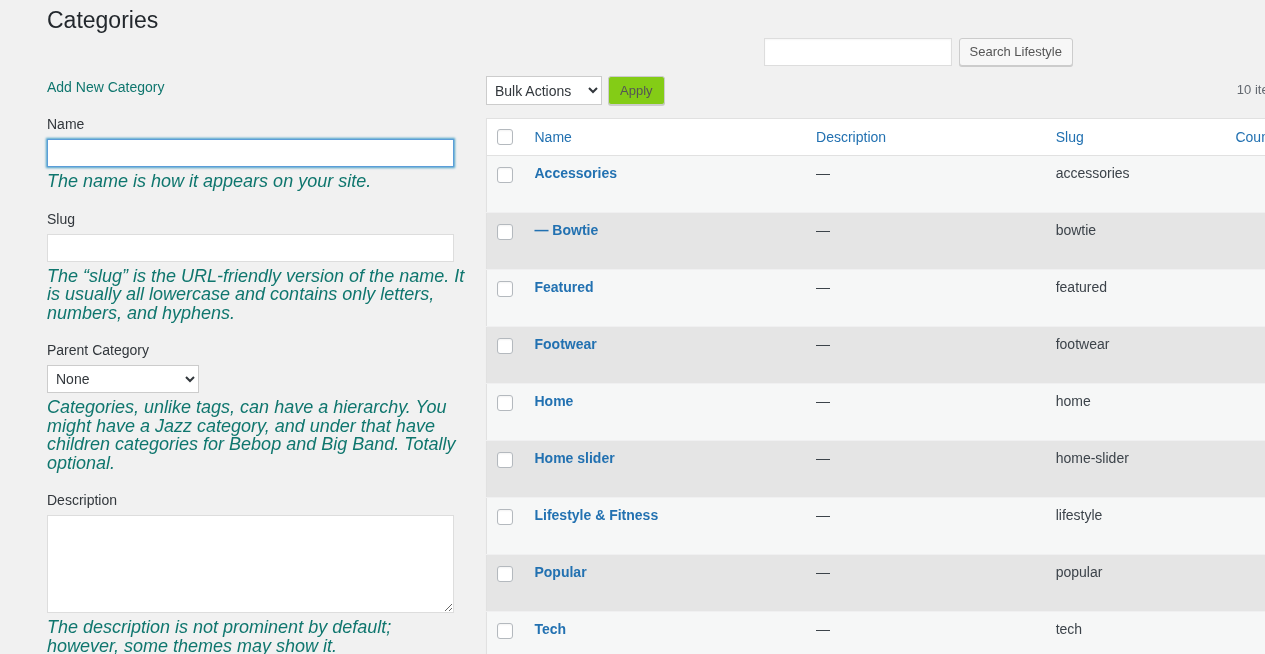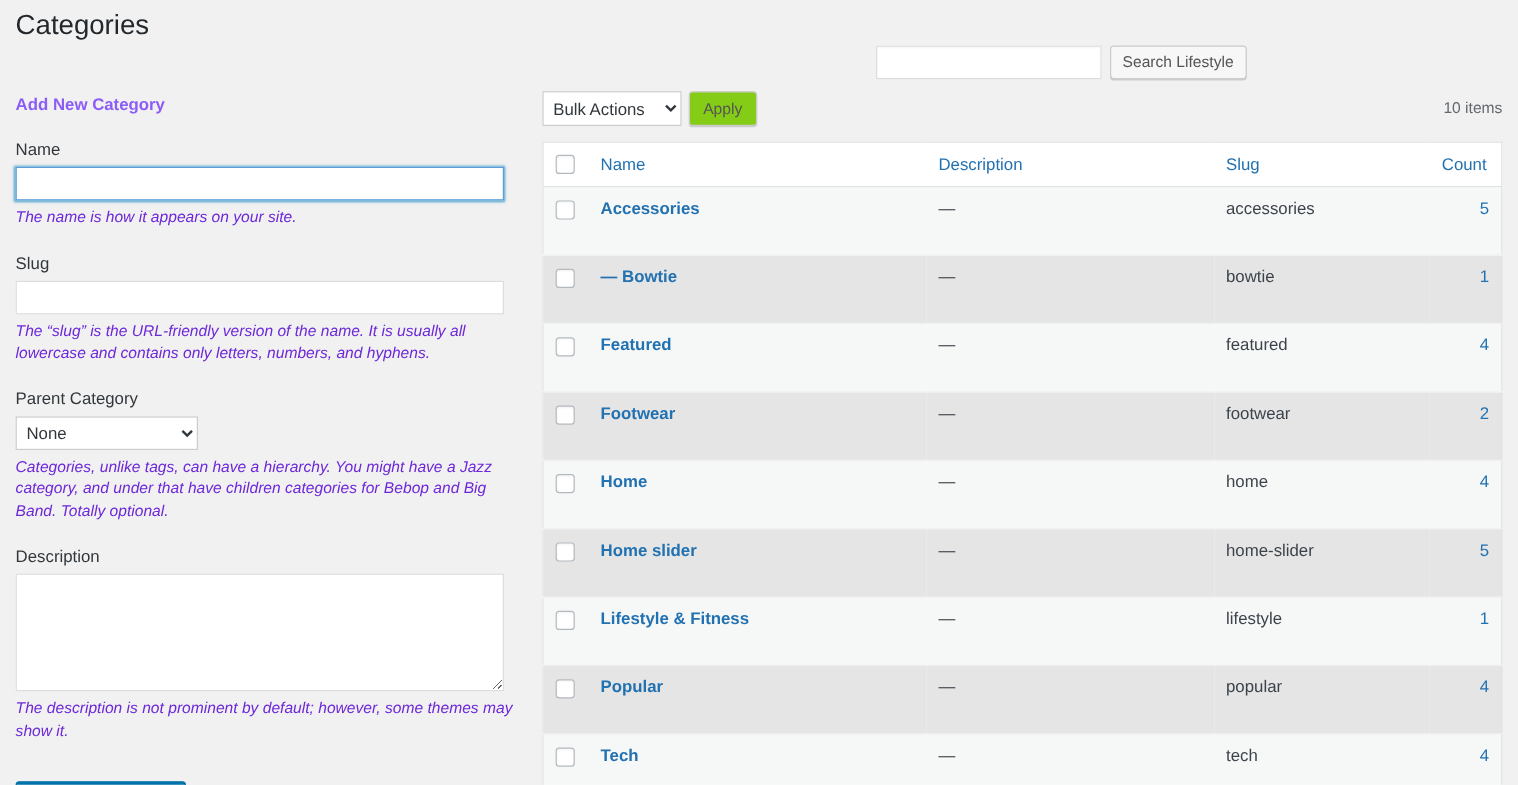--- a/index.html
+++ b/index.html
@@ -4,21 +4,21 @@
 <style>
   * { box-sizing: border-box; }
   html, body {
     margin: 0; padding: 0;
     width: 1265px; height: 654px;
     background: #f1f1f1;
     font-family: "Liberation Sans", sans-serif;
     color: #444;
     overflow: hidden;
   }
-  .wrap { position: relative; width: 1053px; height: 654px; }
+  .wrap { position: relative; width: 1053px; height: 654px; margin-left: 34px; }
 
   
   .page-title {
     position: absolute;
     left: 13px; top: 6px;
     font-size: 23px;
     font-weight: 400;
     color: #23282d;
     line-height: 29px;
     margin: 0;
@@ -60,22 +60,22 @@
   }
 
   
   .form-col {
     position: absolute;
     left: 13px; top: 78px;
     width: 420px;
   }
   .form-title {
     font-size: 14px;
-    font-weight: bold;
-    color: #8b5cf6;
+    font-weight: normal;
+    color: #0f766e;
     margin: 0 0 19px 0;
     line-height: 18px;
   }
   .field-label {
     display: block;
     font-size: 14px;
     color: #32373c;
     line-height: 18px;
     margin-bottom: 6px;
   }
@@ -90,23 +90,23 @@
     color: #32373c;
     border-radius: 0;
     outline: none;
     display: block;
   }
   .text-input.focused {
     border-color: #5b9dd9;
     box-shadow: 0 0 2px 1px rgba(30,140,190,.8);
   }
   .help-text {
-    font-size: 13px;
+    font-size: 18px;
     font-style: italic;
-    color: #6d28d9;
+    color: #0f766e;
     line-height: 18.5px;
     margin: 5px 0 0 0;
     max-width: 420px;
   }
   .field-group { margin-bottom: 19px; }
 
   select.wp-select {
     width: 152px;
     height: 28px;
     font-size: 14px;

